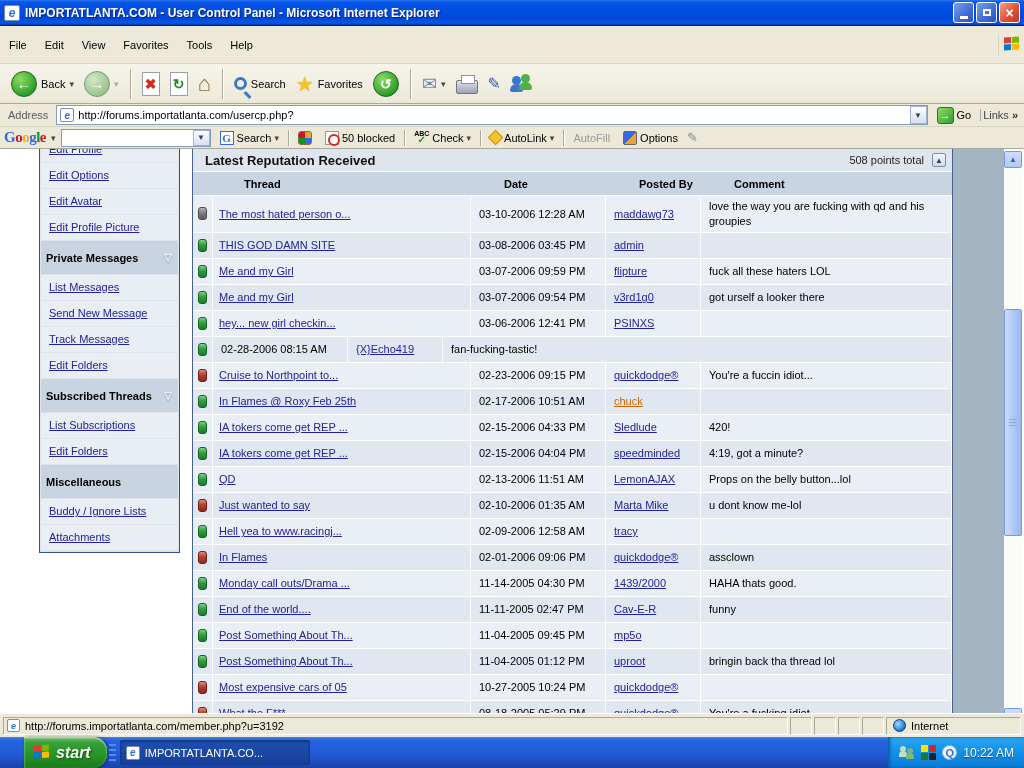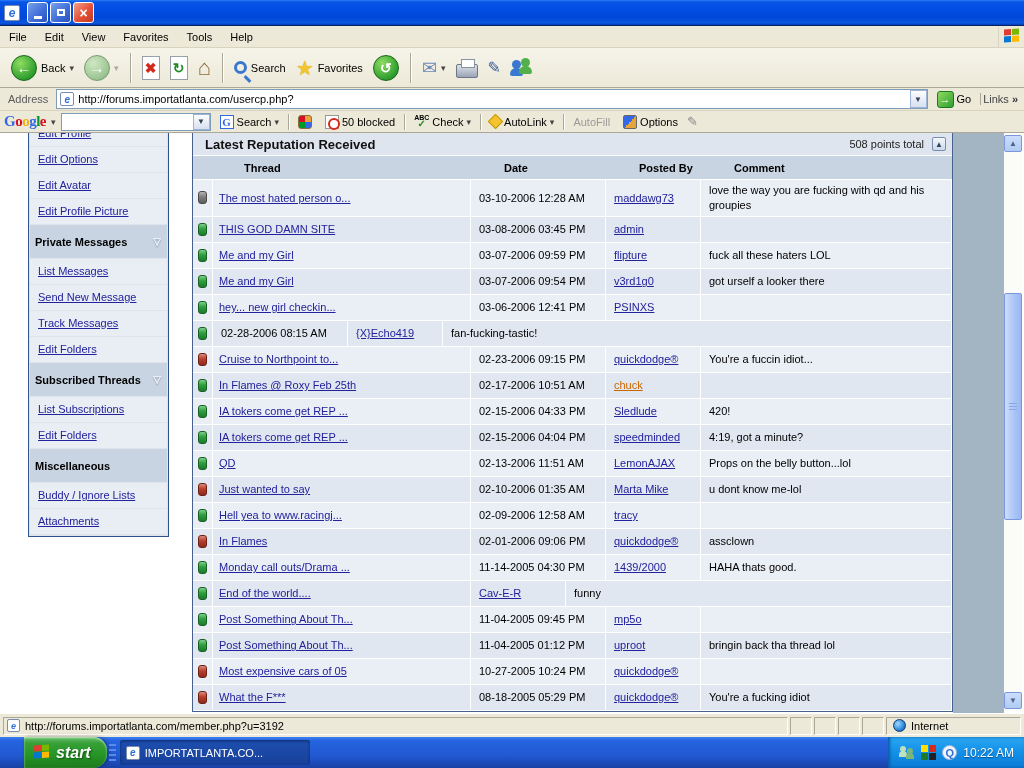--- a/index.html
+++ b/index.html
@@ -17,21 +17,21 @@
   .title-text { color:#fff; font-weight:bold; font-size:12px; text-shadow:1px 1px 1px #00247a; flex:1;
     white-space:nowrap; overflow:hidden; }
   .winbtn { width:21px; height:21px; border-radius:3px; border:1px solid #fff; margin-left:2px;
     display:inline-flex; align-items:center; justify-content:center; color:#fff; font-weight:bold; }
   .winbtn.min, .winbtn.max { background:linear-gradient(135deg,#7aa1e8,#3d6cd8 60%,#2a52b8); }
   .winbtn.close { background:linear-gradient(135deg,#f1a087,#e35037 55%,#c03a20); font-size:14px; }
   .glyph-min { display:block; width:8px; height:3px; background:#fff; margin-top:10px; }
   .glyph-restore { display:block; width:8px; height:7px; border:2px solid #fff; }
 
   
-  .menubar { height:22px; background:#ece9d8; display:flex; align-items:center; border-bottom:1px solid #d8d4c0; }
+  .menubar { height:38px; background:#ece9d8; display:flex; align-items:center; border-bottom:1px solid #d8d4c0; }
   .menu-item { padding:3px 9px; color:#000; }
   .menu-spacer { flex:1; }
   .winlogo { width:26px; height:20px; background:#ece9d8; display:flex; align-items:center; justify-content:center;
     border-left:1px solid #d8d4c0; }
   .flag { position:relative; width:16px; height:15px; transform:skewY(-4deg); }
   .flag i { position:absolute; width:7px; height:6px; }
   .flag .fr { left:0; top:0; background:#e03c31; }
   .flag .fg { left:8px; top:0; background:#7ab800; }
   .flag .fb { left:0; top:7px; background:#0078d4; }
   .flag .fy { left:8px; top:7px; background:#ffb900; }
@@ -105,21 +105,21 @@
   .sparkle { width:11px; height:11px; background:#f4c430; transform:rotate(45deg); border:1px solid #c99700; }
   .gray-txt { color:#9a9a9a; }
   .optico { width:14px; height:14px; background:linear-gradient(135deg,#3369e8 50%,#e8a33d 50%); border:1px solid #666; border-radius:2px; }
   .pencil { color:#8a8a8a; font-size:13px; }
 
   
   .content { position:relative; flex:1; background:#fff; overflow:hidden; }
   .right-band { position:absolute; left:953px; top:0; width:51px; height:100%; background:#a3b4c2; }
 
   
-  .sidebar { position:absolute; left:28px; top:-14px; width:141px; background:#dfe4ec; border:1px solid #31538c; padding:1px; }
+  .sidebar { position:absolute; left:39px; top:-14px; width:141px; background:#dfe4ec; border:1px solid #31538c; padding:1px; }
   .sb-item { display:block; height:25px; line-height:25px; padding-left:8px; background:#e9edf4; margin-bottom:1px; }
   .sb-item a { color:#22229c; }
   .sb-header { display:flex; justify-content:space-between; align-items:center; height:33px; padding:0 6px 0 5px;
     background:#c9d4e2; font-weight:bold; color:#000; margin-bottom:1px; }
   .sb-arrow { color:#f4f7fb; text-shadow:0 1px 1px #7b8aa5; font-size:10px; }
 
   
   .reptable { position:absolute; left:192px; top:0; width:761px; border:1px solid #46618f; border-top:none; background:#fff; }
   .panel-titlebar { display:flex; align-items:center; height:23px; background:#dfe5ef; padding:0 6px 0 12px; border-bottom:1px solid #fff; }
   .panel-title { font-size:13px; font-weight:bold; color:#111; flex:1; }
@@ -192,20 +192,21 @@
   .tico.qt { border-radius:50%; background:#f2f6fb; border:1px solid #9db4d8; color:#2e71d8; font-weight:bold;
     display:flex; align-items:center; justify-content:center; font-size:11px; }
 </style>
 </head>
 <body>
 
 <div class="window">
 
   <div class="titlebar">
     <span class="ie-doc">e</span>
+    <span class="title-text">IMPORTATLANTA.COM - User Control Panel - Microsoft Internet Explorer</span>
     <span class="winbtn min">
         <i class="glyph-min"></i>
       </span>
     <span class="winbtn max">
         <i class="glyph-restore"></i>
       </span>
     <span class="winbtn close">×</span>
   </div>
 
   <div class="menubar">
@@ -609,20 +610,21 @@
               <span class="comment-text">HAHA thats good.</span>
             </div>
           </div>
           <div class="row alt2">
             <div class="c-icon">
               <span class="gem green"></span>
             </div>
             <div class="c-thread">
               <a href="#">End of the world....</a>
             </div>
+            <div class="c-date">11-11-2005 02:47 PM</div>
             <div class="c-by">
               <a href="#">Cav-E-R</a>
             </div>
             <div class="c-comment">
               <span class="comment-text">funny</span>
             </div>
           </div>
           <div class="row alt1">
             <div class="c-icon">
               <span class="gem green"></span>

